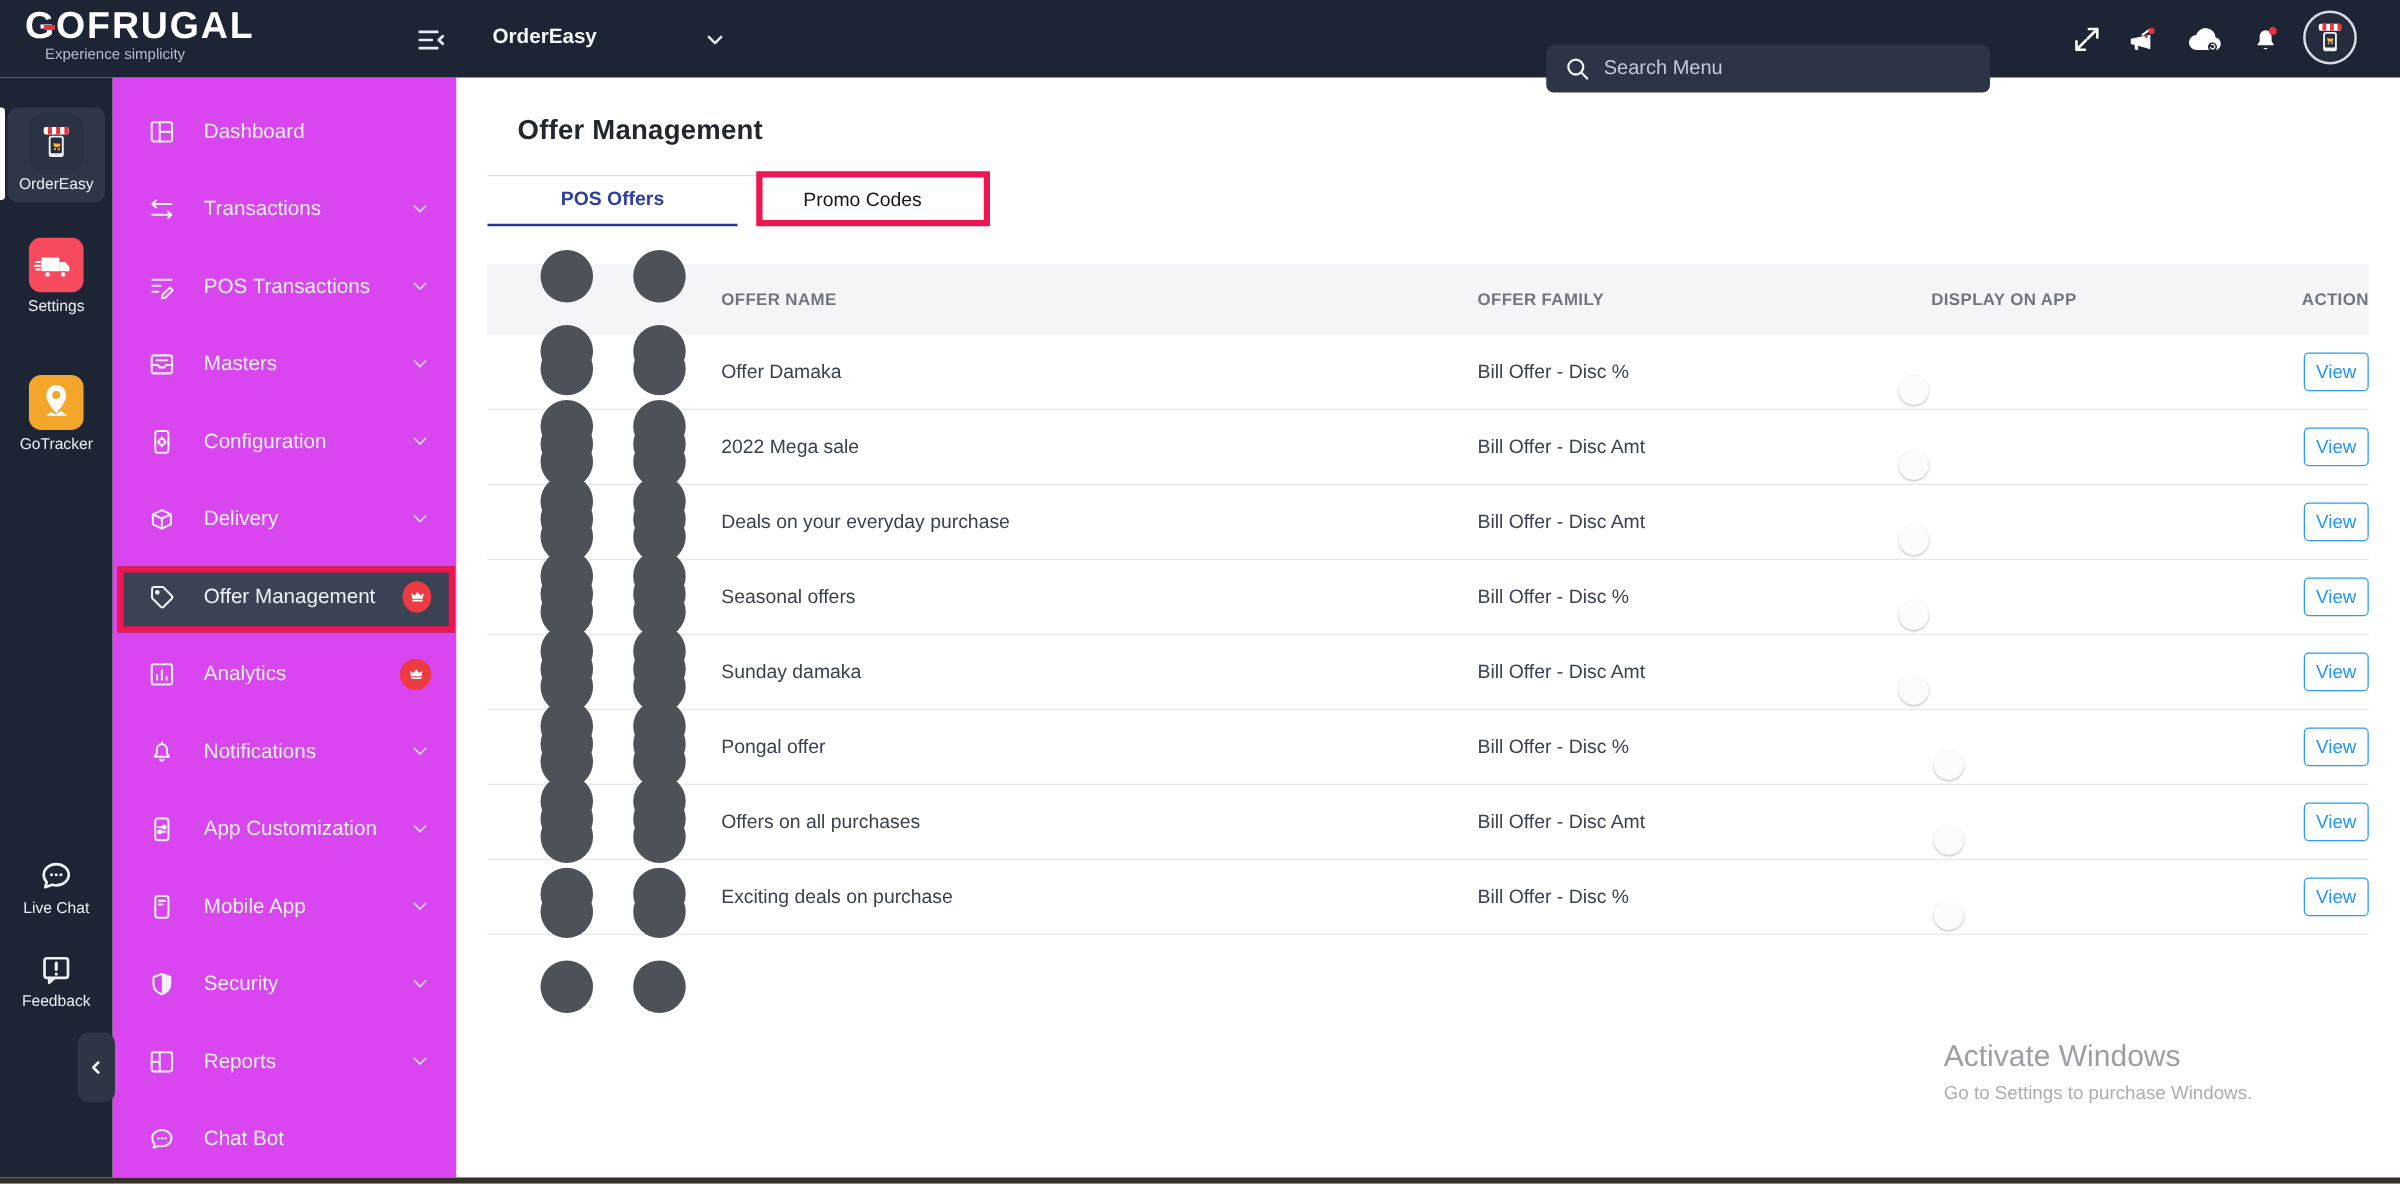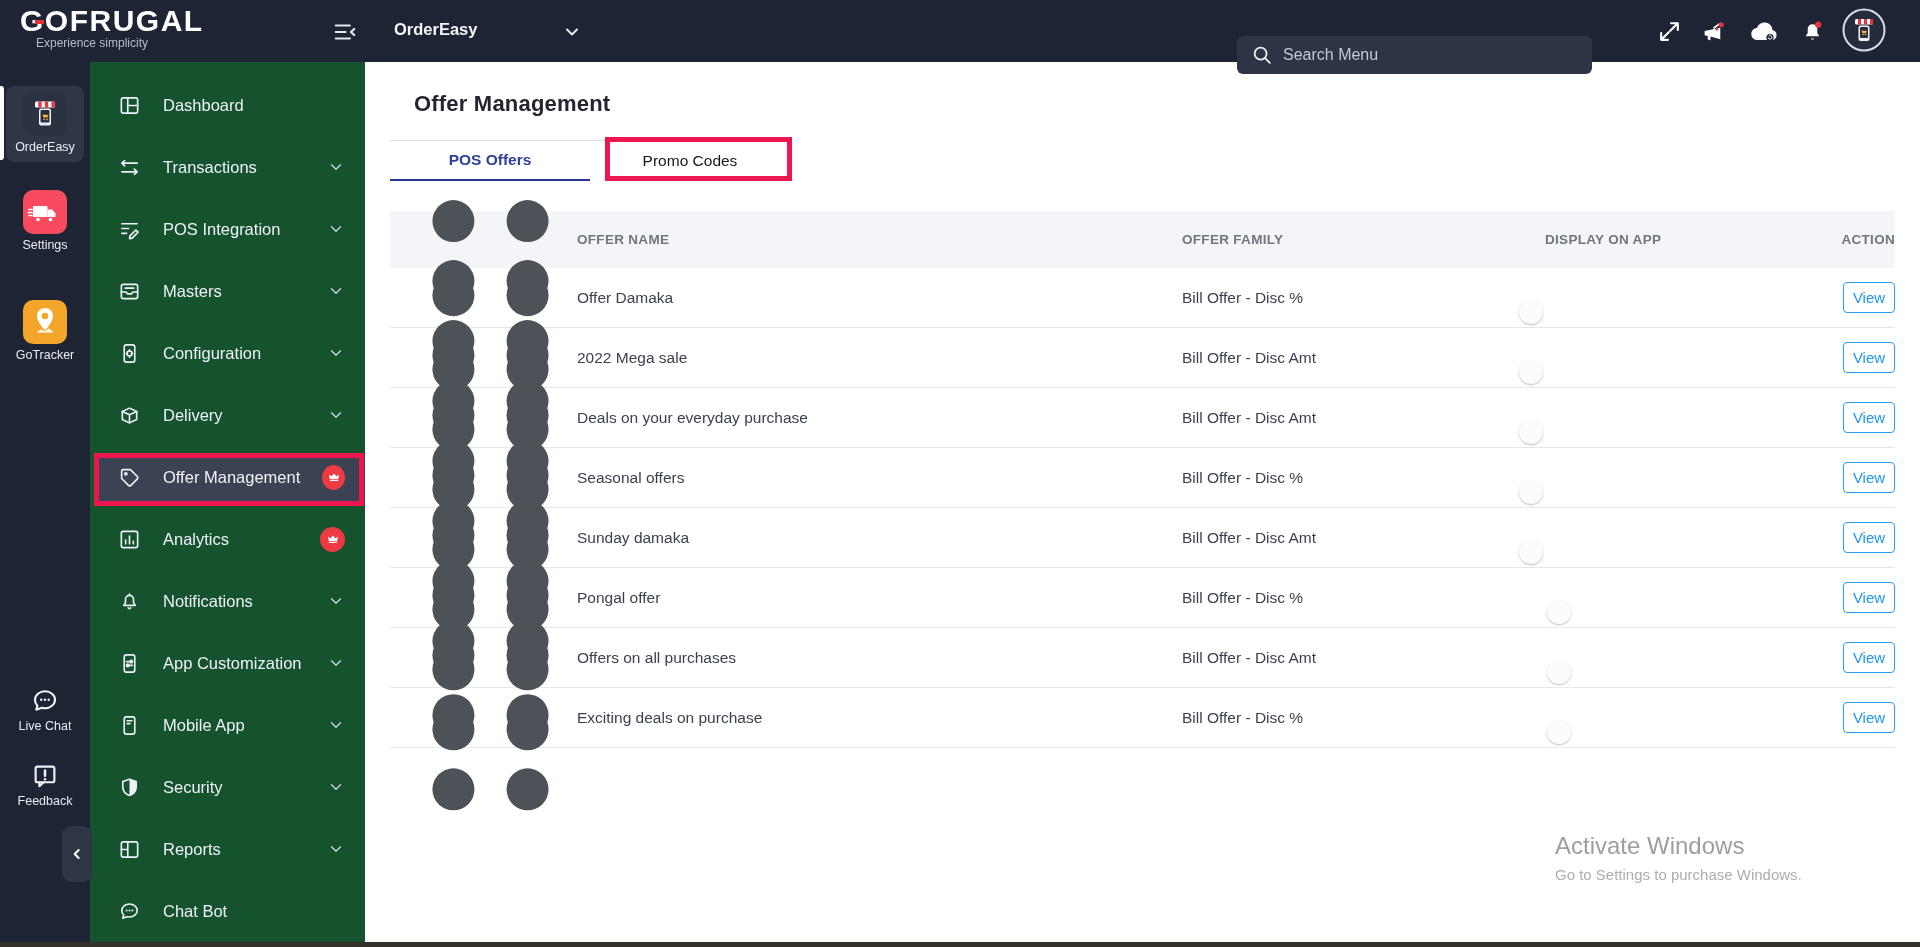--- a/index.html
+++ b/index.html
@@ -32,21 +32,21 @@
   .rail-app .appicon { width:44px; height:44px; margin:0 auto; }
   .rail-app .applabel { font-size:12.5px; margin-top:4px; }
   .rail-app.active { left:6px; width:78px; padding:6px 0 8px; background:#2f3747; border-radius:8px; }
   .rail-bottom { position:absolute; left:0; width:90px; text-align:center; color:#e9ecf2; cursor:pointer; }
   .rail-bottom .bicon { width:30px; height:30px; margin:0 auto; color:#eef1f6; }
   .rail-bottom .blabel { font-size:12.5px; margin-top:3px; }
   .rail-collapse { position:absolute; left:62px; top:764px; width:30px; height:56px; background:#2e3646; border-radius:9px; display:flex; align-items:center; justify-content:center; color:#fff; cursor:pointer; }
   .rail-collapse .icon { width:16px; height:16px; }
 
   
-  .sidebar { position:absolute; left:90px; top:62px; width:275px; bottom:5px; background:#14532d; overflow:hidden; z-index:10; }
+  .sidebar { position:absolute; left:90px; top:62px; width:275px; bottom:5px; background:#d946ef; overflow:hidden; z-index:10; }
   .side-list { padding-top:12px; }
   .side-item { position:relative; height:62px; display:flex; align-items:center; padding:0 20px 0 28px; gap:22px; color:#eff1f6; font-size:16.5px; cursor:pointer; }
   .side-item .s-icon { position:relative; width:23px; height:23px; flex:0 0 23px; z-index:1; }
   .side-item .s-label { flex:1; position:relative; z-index:1; white-space:nowrap; }
   .side-item .s-chev { position:relative; width:18px; height:18px; color:#d3d8e2; z-index:1; }
   .side-item .s-badge { position:relative; width:25px; height:25px; border-radius:50%; background:#ee3a42; display:flex; align-items:center; justify-content:center; z-index:1; }
   .side-item .s-badge svg { width:14px; height:14px; }
   .side-item.selected::before { content:""; position:absolute; left:4px; right:1px; top:7px; bottom:2px; background:#3a4254; border:5px solid #ed1650; }
 
   
@@ -259,21 +259,21 @@
           </svg>
         </span>
       </div>
       <div class="side-item">
         <span class="s-icon icon">
           <svg viewBox="0 0 24 24" fill="none" stroke="currentColor" stroke-width="1.7" stroke-linecap="round" stroke-linejoin="round">
             <path d="M4 6h16M4 11h7M4 16h5"></path>
             <path d="M12.5 18.7l6.2-6.2 2.3 2.3-6.2 6.2-2.8.5z"></path>
           </svg>
         </span>
-        <span class="s-label">POS Integration</span>
+        <span class="s-label">POS Transactions</span>
         <span class="s-chev icon">
           <svg viewBox="0 0 24 24" fill="none" stroke="currentColor" stroke-width="1.7" stroke-linecap="round" stroke-linejoin="round">
             <path d="M6 9l6 6 6-6"></path>
           </svg>
         </span>
       </div>
       <div class="side-item">
         <span class="s-icon icon">
           <svg viewBox="0 0 24 24" fill="none" stroke="currentColor" stroke-width="1.7" stroke-linecap="round" stroke-linejoin="round">
             <rect x="3.5" y="4.5" width="17" height="15" rx="2"></rect>

